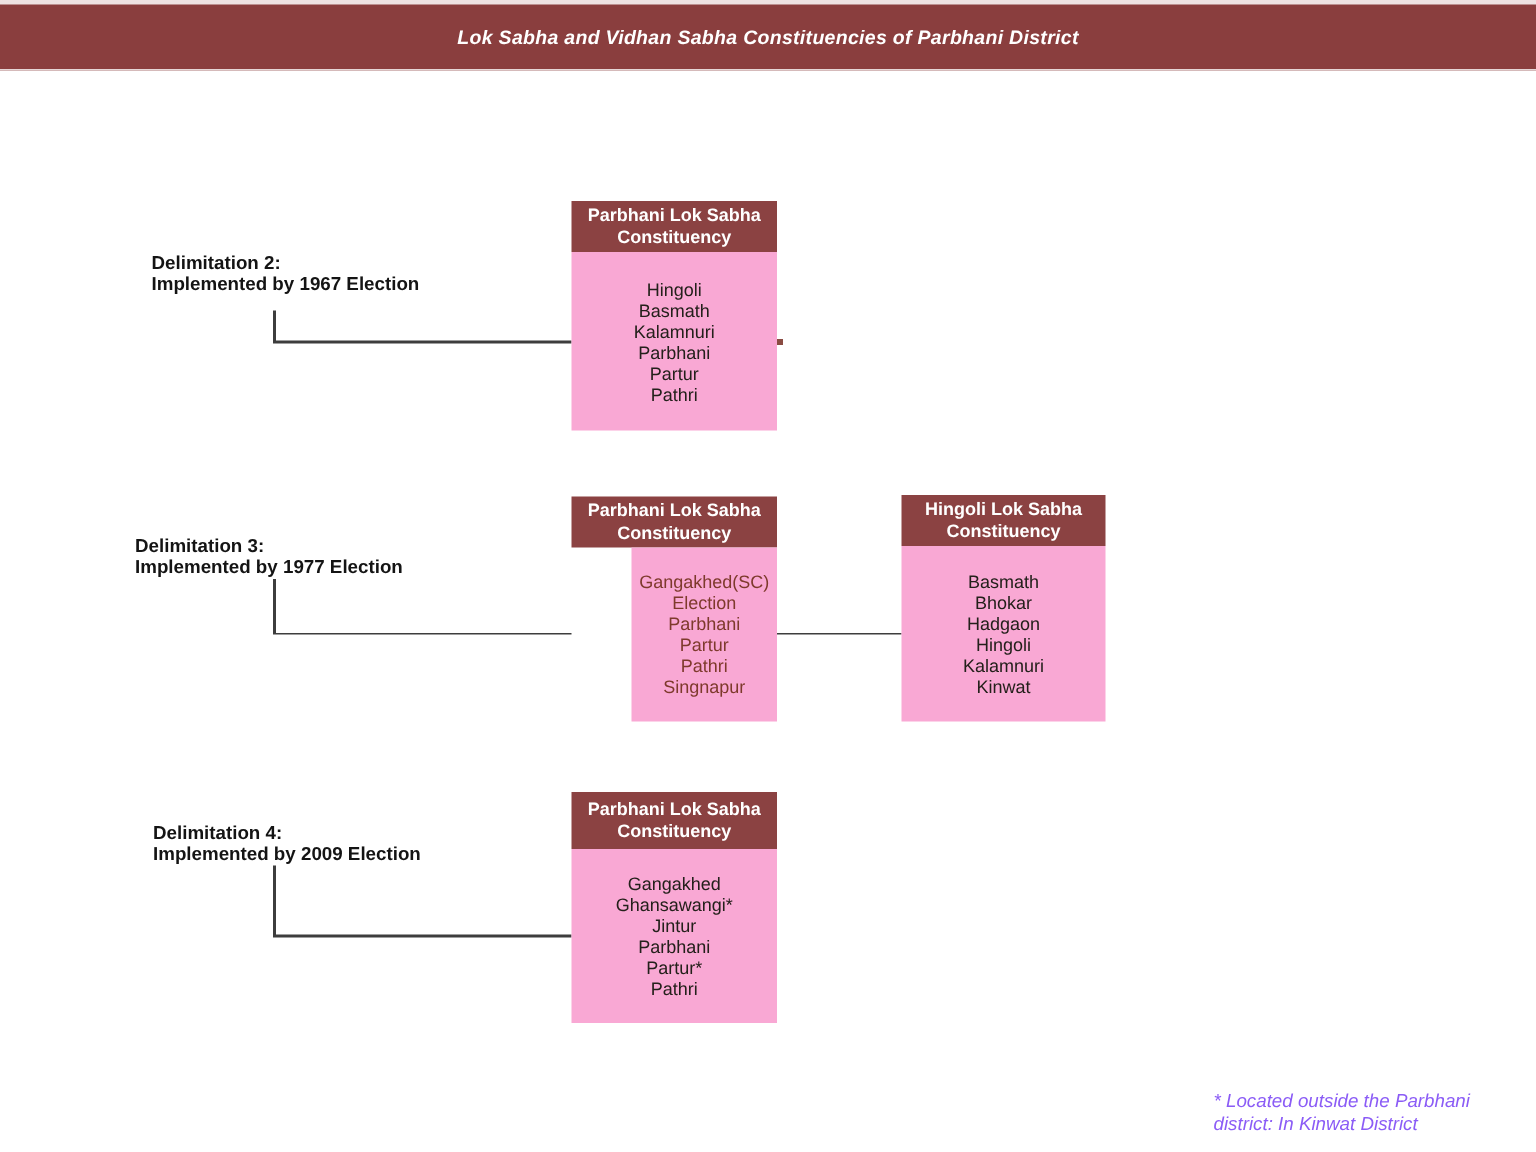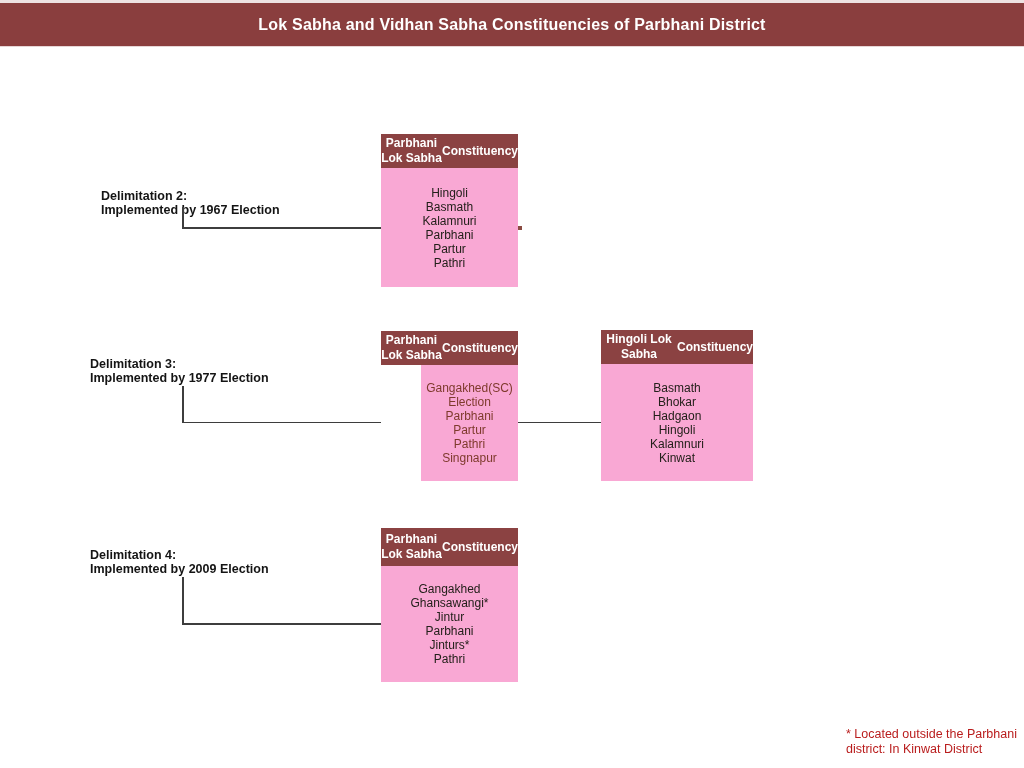--- a/index.html
+++ b/index.html
@@ -5,65 +5,65 @@
   html,body{margin:0;padding:0;}
   body{
     width:1024px;height:768px;position:relative;background:#ffffff;
     font-family:"Liberation Sans", sans-serif;overflow:hidden;
   }
   .title-bar{
     position:absolute;top:0;left:0;width:1024px;height:47px;
     background:#8A3E3E;border-top:3px solid #EEE2E2;border-bottom:1px solid #E6D6D6;
     box-sizing:border-box;display:flex;align-items:center;justify-content:center;
   }
-  .title-bar span{color:#ffffff;font-weight:bold;font-size:16px;letter-spacing:.2px;}
+  .title-bar span{color:#ffffff;font-weight:bold;font-size:13px;letter-spacing:.2px;font-style:italic;}
 
   .section-label{
     position:absolute;font-weight:bold;font-size:12.5px;line-height:14px;color:#141414;
     white-space:nowrap;
   }
-  #label-1{left:101px;top:189px;}
+  #label-1{left:101px;top:168px;}
   #label-2{left:90px;top:357px;}
-  #label-3{left:90px;top:548px;}
+  #label-3{left:102px;top:548px;}
 
   .vline{position:absolute;width:1.5px;background:#3D3D3D;}
   #v-1{left:182px;top:207px;height:21px;}
   #v-2{left:182px;top:386px;height:36px;}
   #v-3{left:182px;top:577px;height:47px;}
 
   .hline{position:absolute;height:1.5px;background:#3D3D3D;}
   #h-1{left:182px;top:227px;width:199px;}
   #h-2a{left:182px;top:421.5px;width:199px;}
   #h-2b{left:518px;top:421.5px;width:83px;}
   #h-3{left:182px;top:623px;width:199px;}
 
   .stub{position:absolute;width:4px;height:4px;background:#8A4B42;}
   #stub-1{left:518px;top:226px;}
 
   .cbox{position:absolute;display:flex;flex-direction:column;}
   #box-1{left:381px;top:134px;width:137px;height:153px;}
   #box-2a{left:381px;top:331px;width:137px;height:150px;}
-  #box-2b{left:601px;top:330px;width:152px;height:151px;}
+  #box-2b{left:601px;top:330px;width:136px;height:151px;}
   #box-3{left:381px;top:528px;width:137px;height:154px;}
 
   .cbox-header{
     background:#8B4242;color:#ffffff;font-weight:bold;font-size:12px;line-height:15px;
-    height:34px;display:flex;flex-direction:row;align-items:center;justify-content:center;
+    height:34px;display:flex;flex-direction:column;align-items:center;justify-content:center;
     text-align:center;flex:0 0 auto;
   }
   #box-3 .cbox-header{height:38px;}
   .cbox-body{
     background:#f9a8d4;flex:1;display:flex;flex-direction:column;align-items:center;
     justify-content:center;text-align:center;font-size:12px;line-height:14px;color:#24201B;
   }
   .cbox-body.maroon-text{color:#7E3A2C;margin-left:40px;}
 
   .footnote{
-    position:absolute;left:846px;top:727px;font-size:12.5px;
-    line-height:15px;color:#b91c1c;
+    position:absolute;left:809px;top:727px;font-style:italic;font-size:12.5px;
+    line-height:15px;color:#8b5cf6;
   }
 </style>
 </head>
 <body>
 
 <div>
 
   <header class="title-bar">
     <span>Lok Sabha and Vidhan Sabha Constituencies of Parbhani District</span>
   </header>
@@ -139,21 +139,21 @@
   <div class="cbox" id="box-3">
     <div class="cbox-header">
       <div>Parbhani Lok Sabha</div>
       <div>Constituency</div>
     </div>
     <div class="cbox-body">
       <div>Gangakhed</div>
       <div>Ghansawangi*</div>
       <div>Jintur</div>
       <div>Parbhani</div>
-      <div>Jinturs*</div>
+      <div>Partur*</div>
       <div>Pathri</div>
     </div>
   </div>
 
   <div class="footnote">
     <div>* Located outside the Parbhani</div>
     <div>district: In Kinwat District</div>
   </div>
 
 </div>

